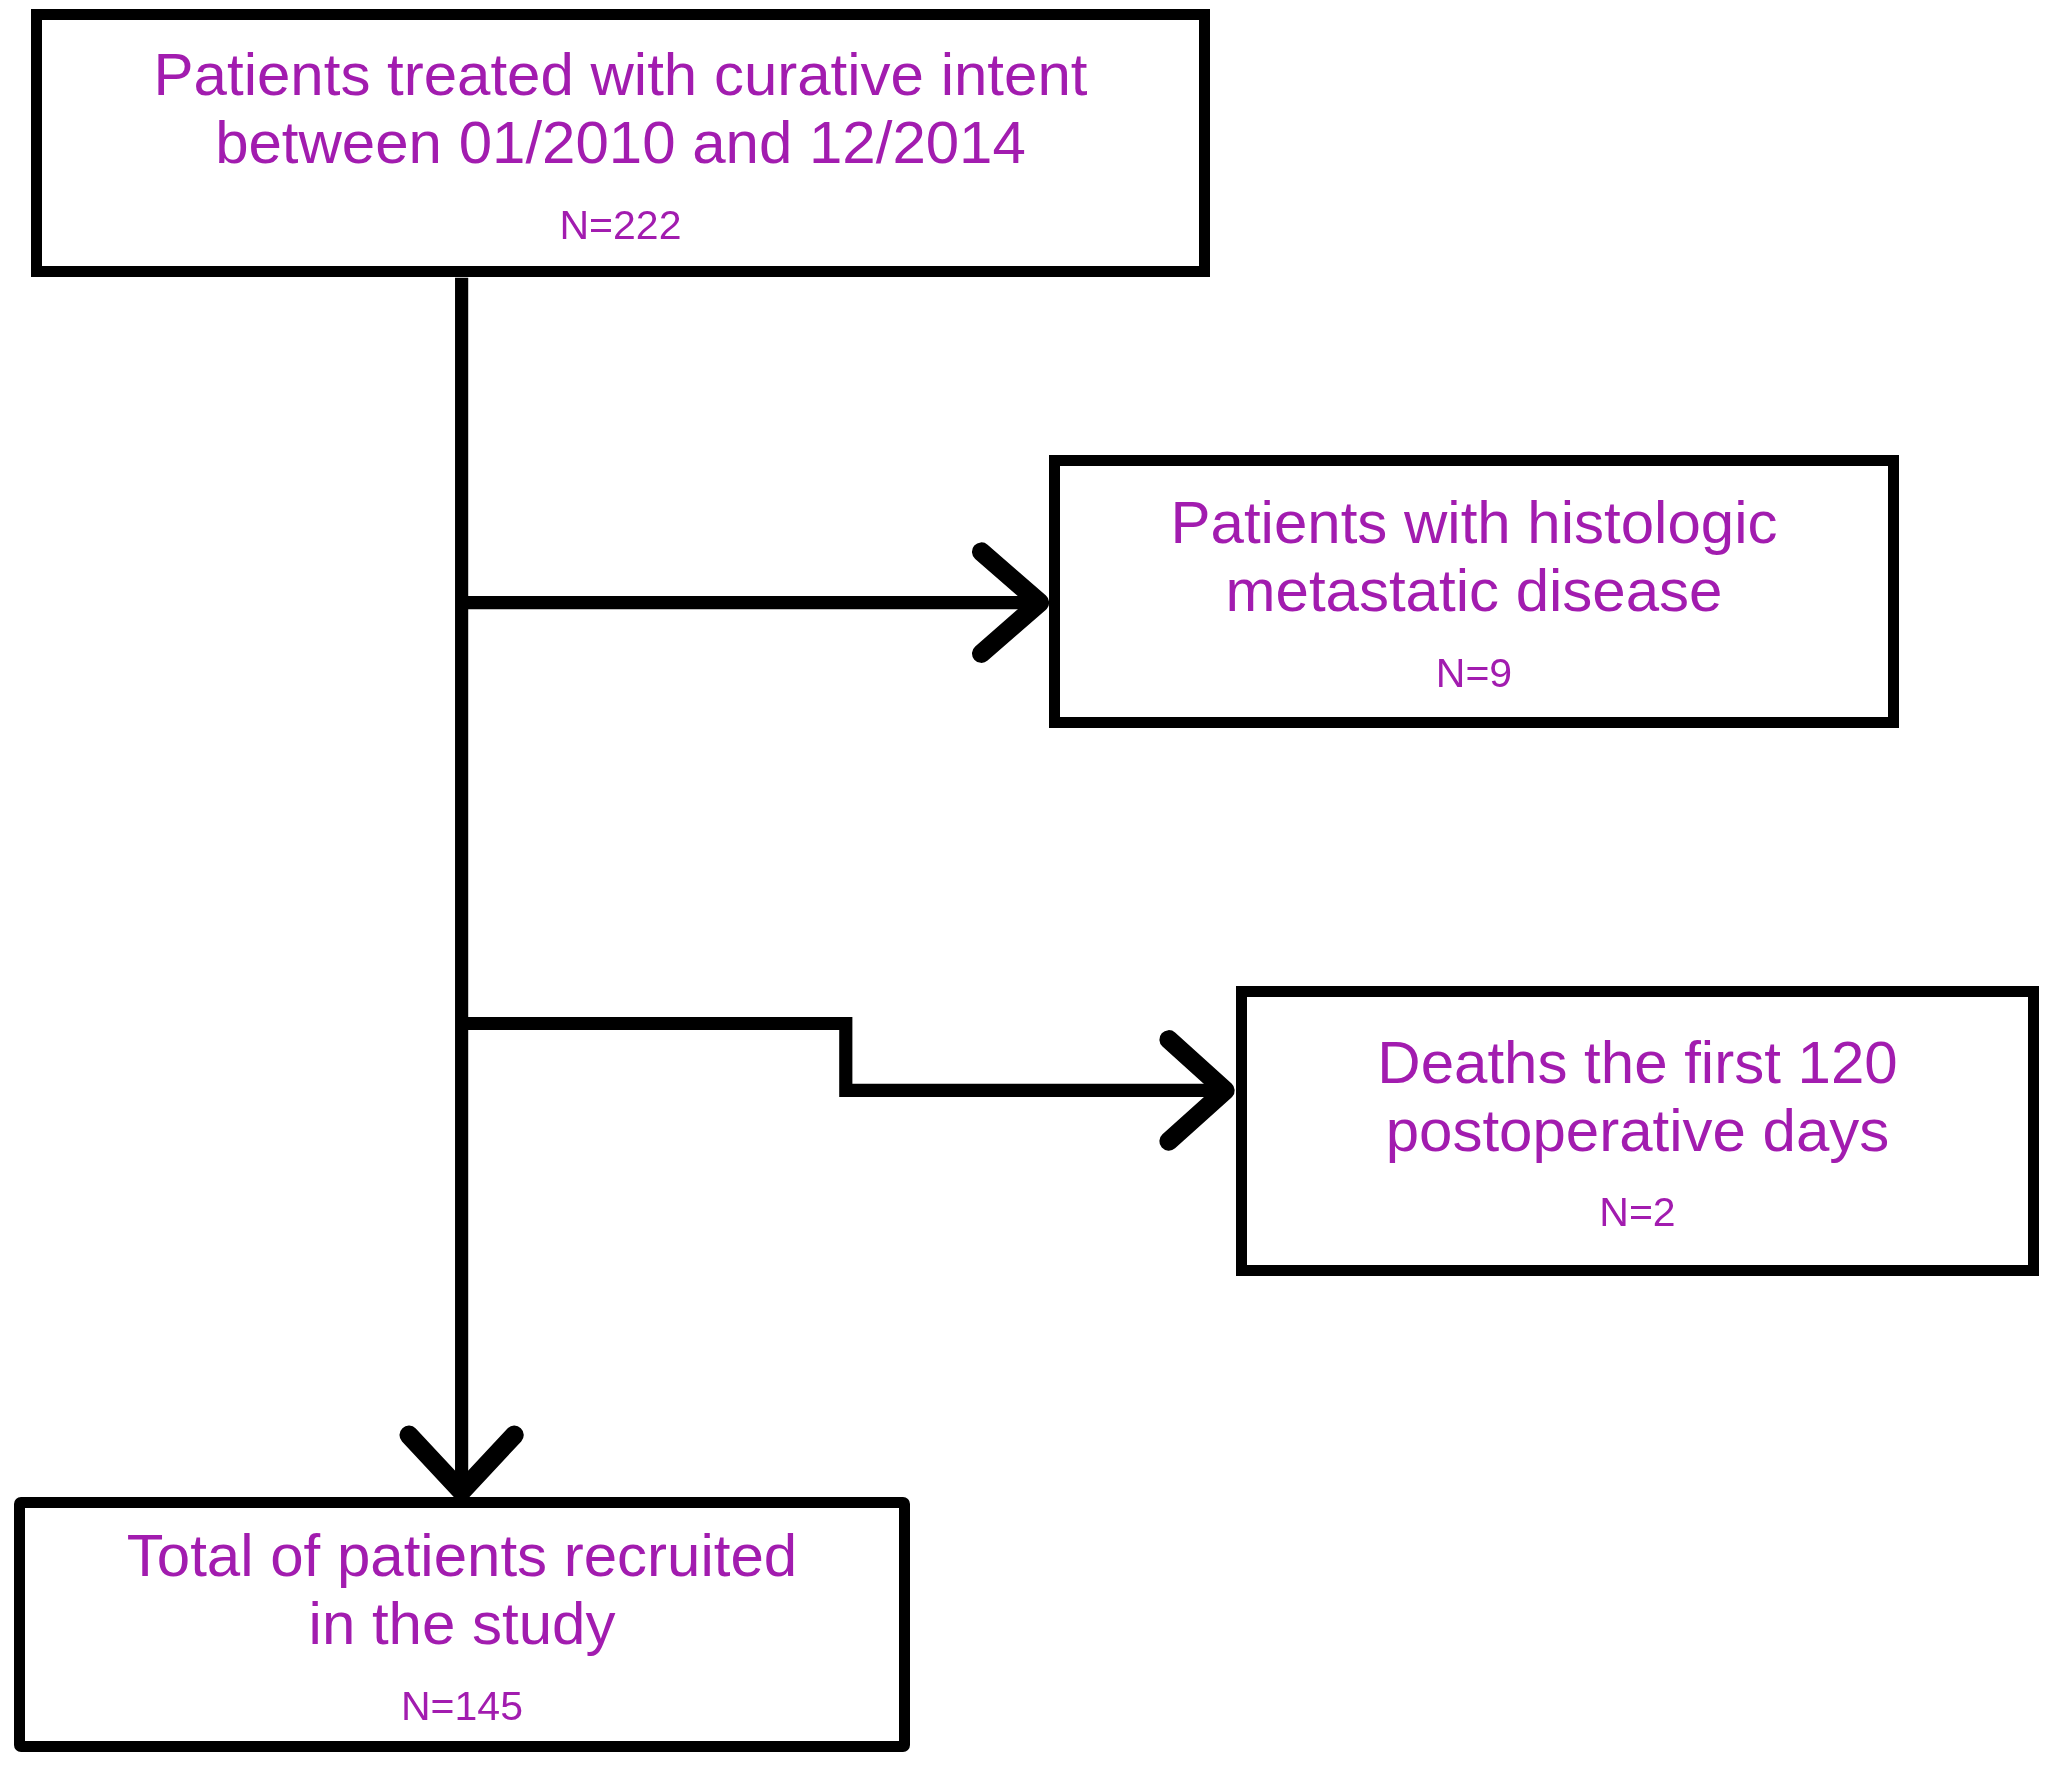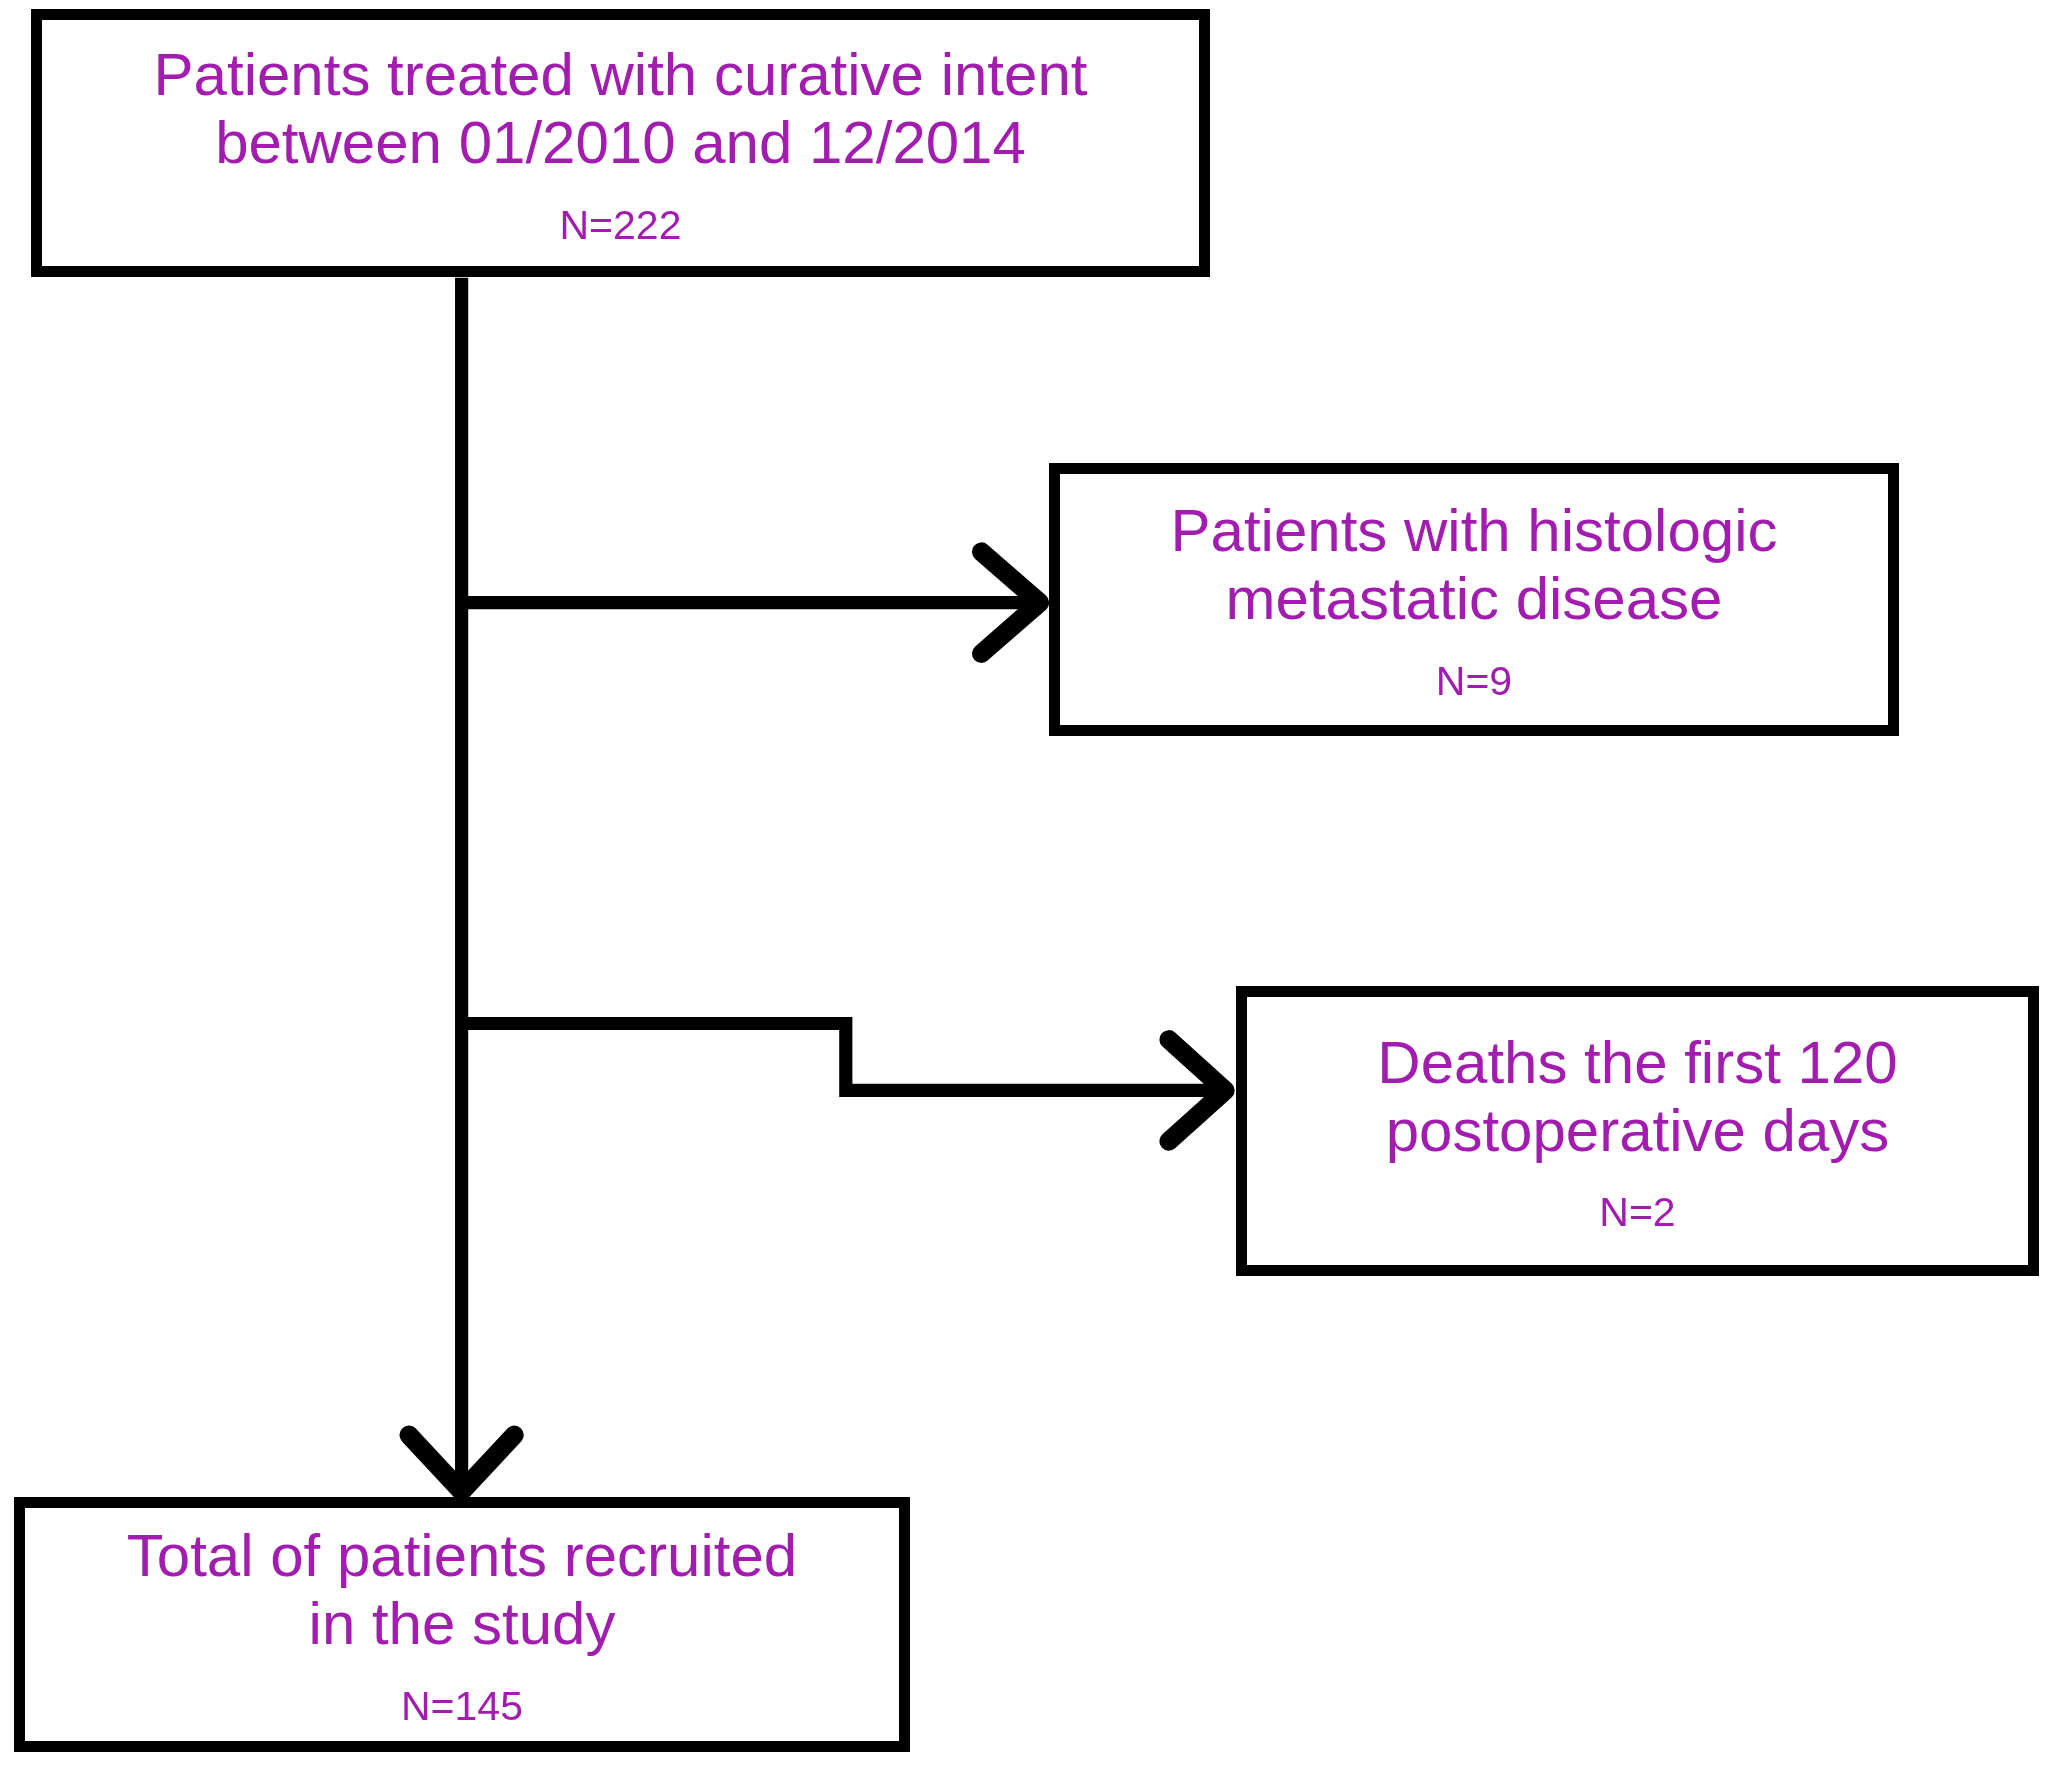--- a/index.html
+++ b/index.html
@@ -49,23 +49,23 @@
     white-space: pre-line;
     font-size: 60px;
     line-height: 1.13;
   }
   .node .count {
     font-size: 41px;
     line-height: 1;
   }
   
   #node-treated   { left: 31px;   top: 9.4px;   width: 1179px; height: 268px; }
-  #node-meta      { left: 1049px; top: 455px;  width: 850px; height: 273px; margin-top: 8px; }
+  #node-meta      { left: 1049px; top: 455px;  width: 850px; height: 273px; }
   #node-deaths    { left: 1236px; top: 986px; width: 803px;  height: 290px; }
-  #node-recruited { left: 14px;   top: 1497px; width: 896px;  height: 255px; }
+  #node-recruited { left: 14px;   top: 1497px; width: 896px;  height: 255px; border-radius: 7px; }
 </style>
 </head>
 <body>
 
 <div class="canvas">
 
   <svg class="connectors" viewBox="0 0 2183 1901" xmlns="http://www.w3.org/2000/svg">
 
     <path class="shaft" d="M 490 295 L 490 1580"></path>
     <path class="chevron" d="M 434 1524 L 490 1584 L 546 1524"></path>

